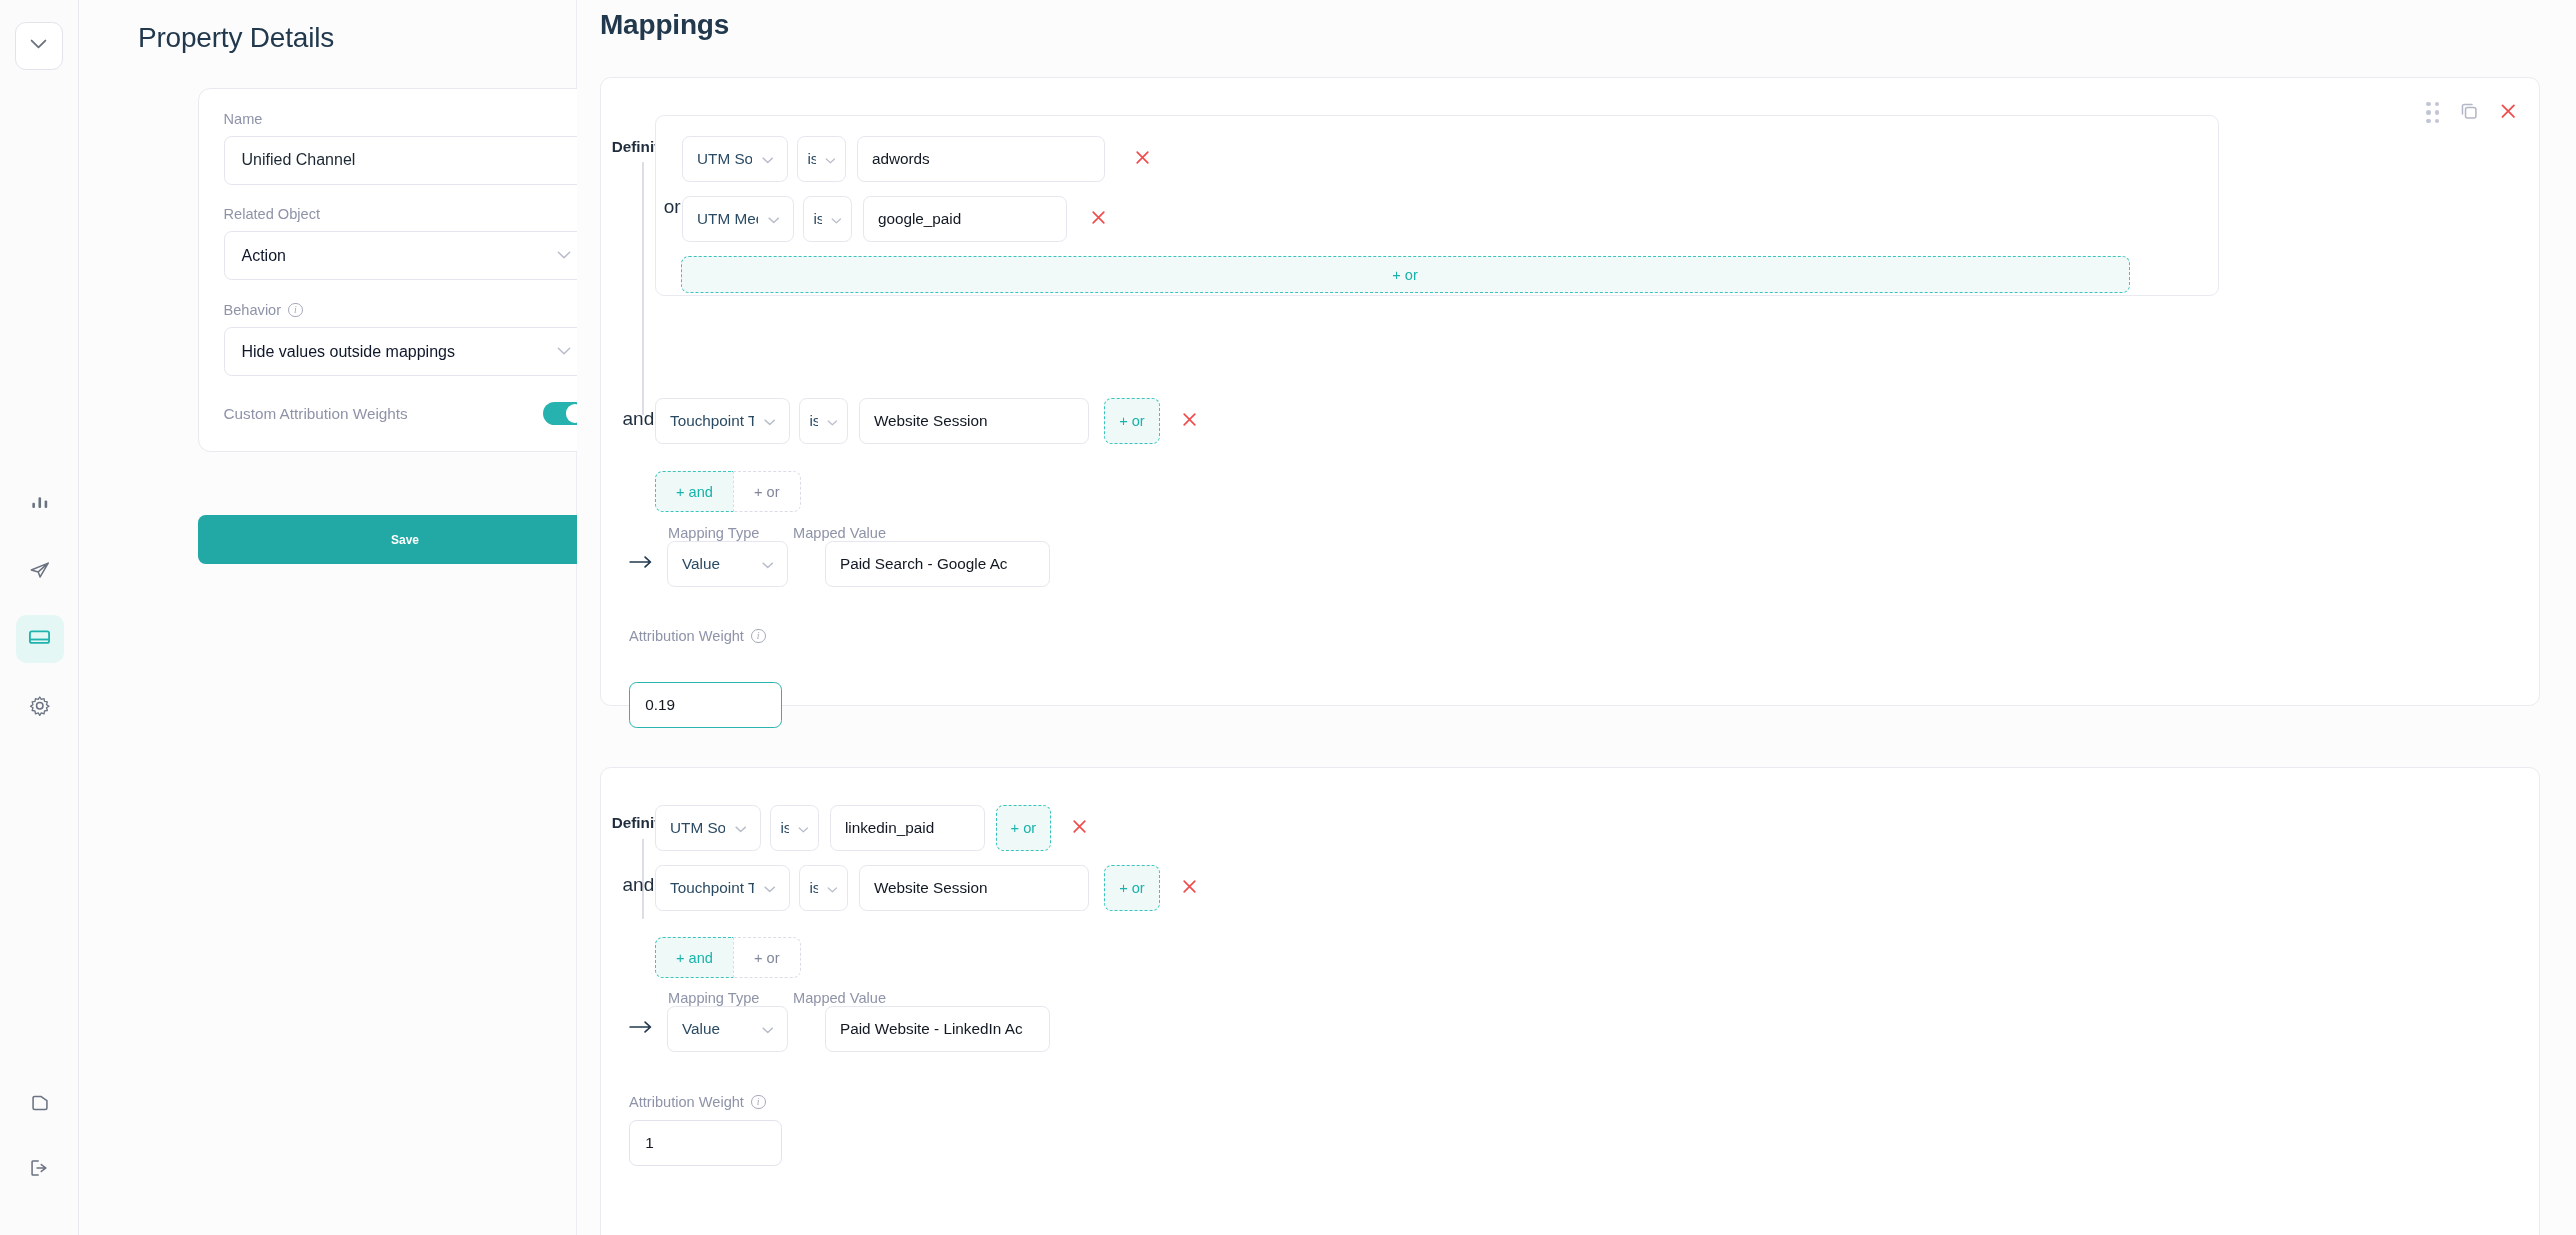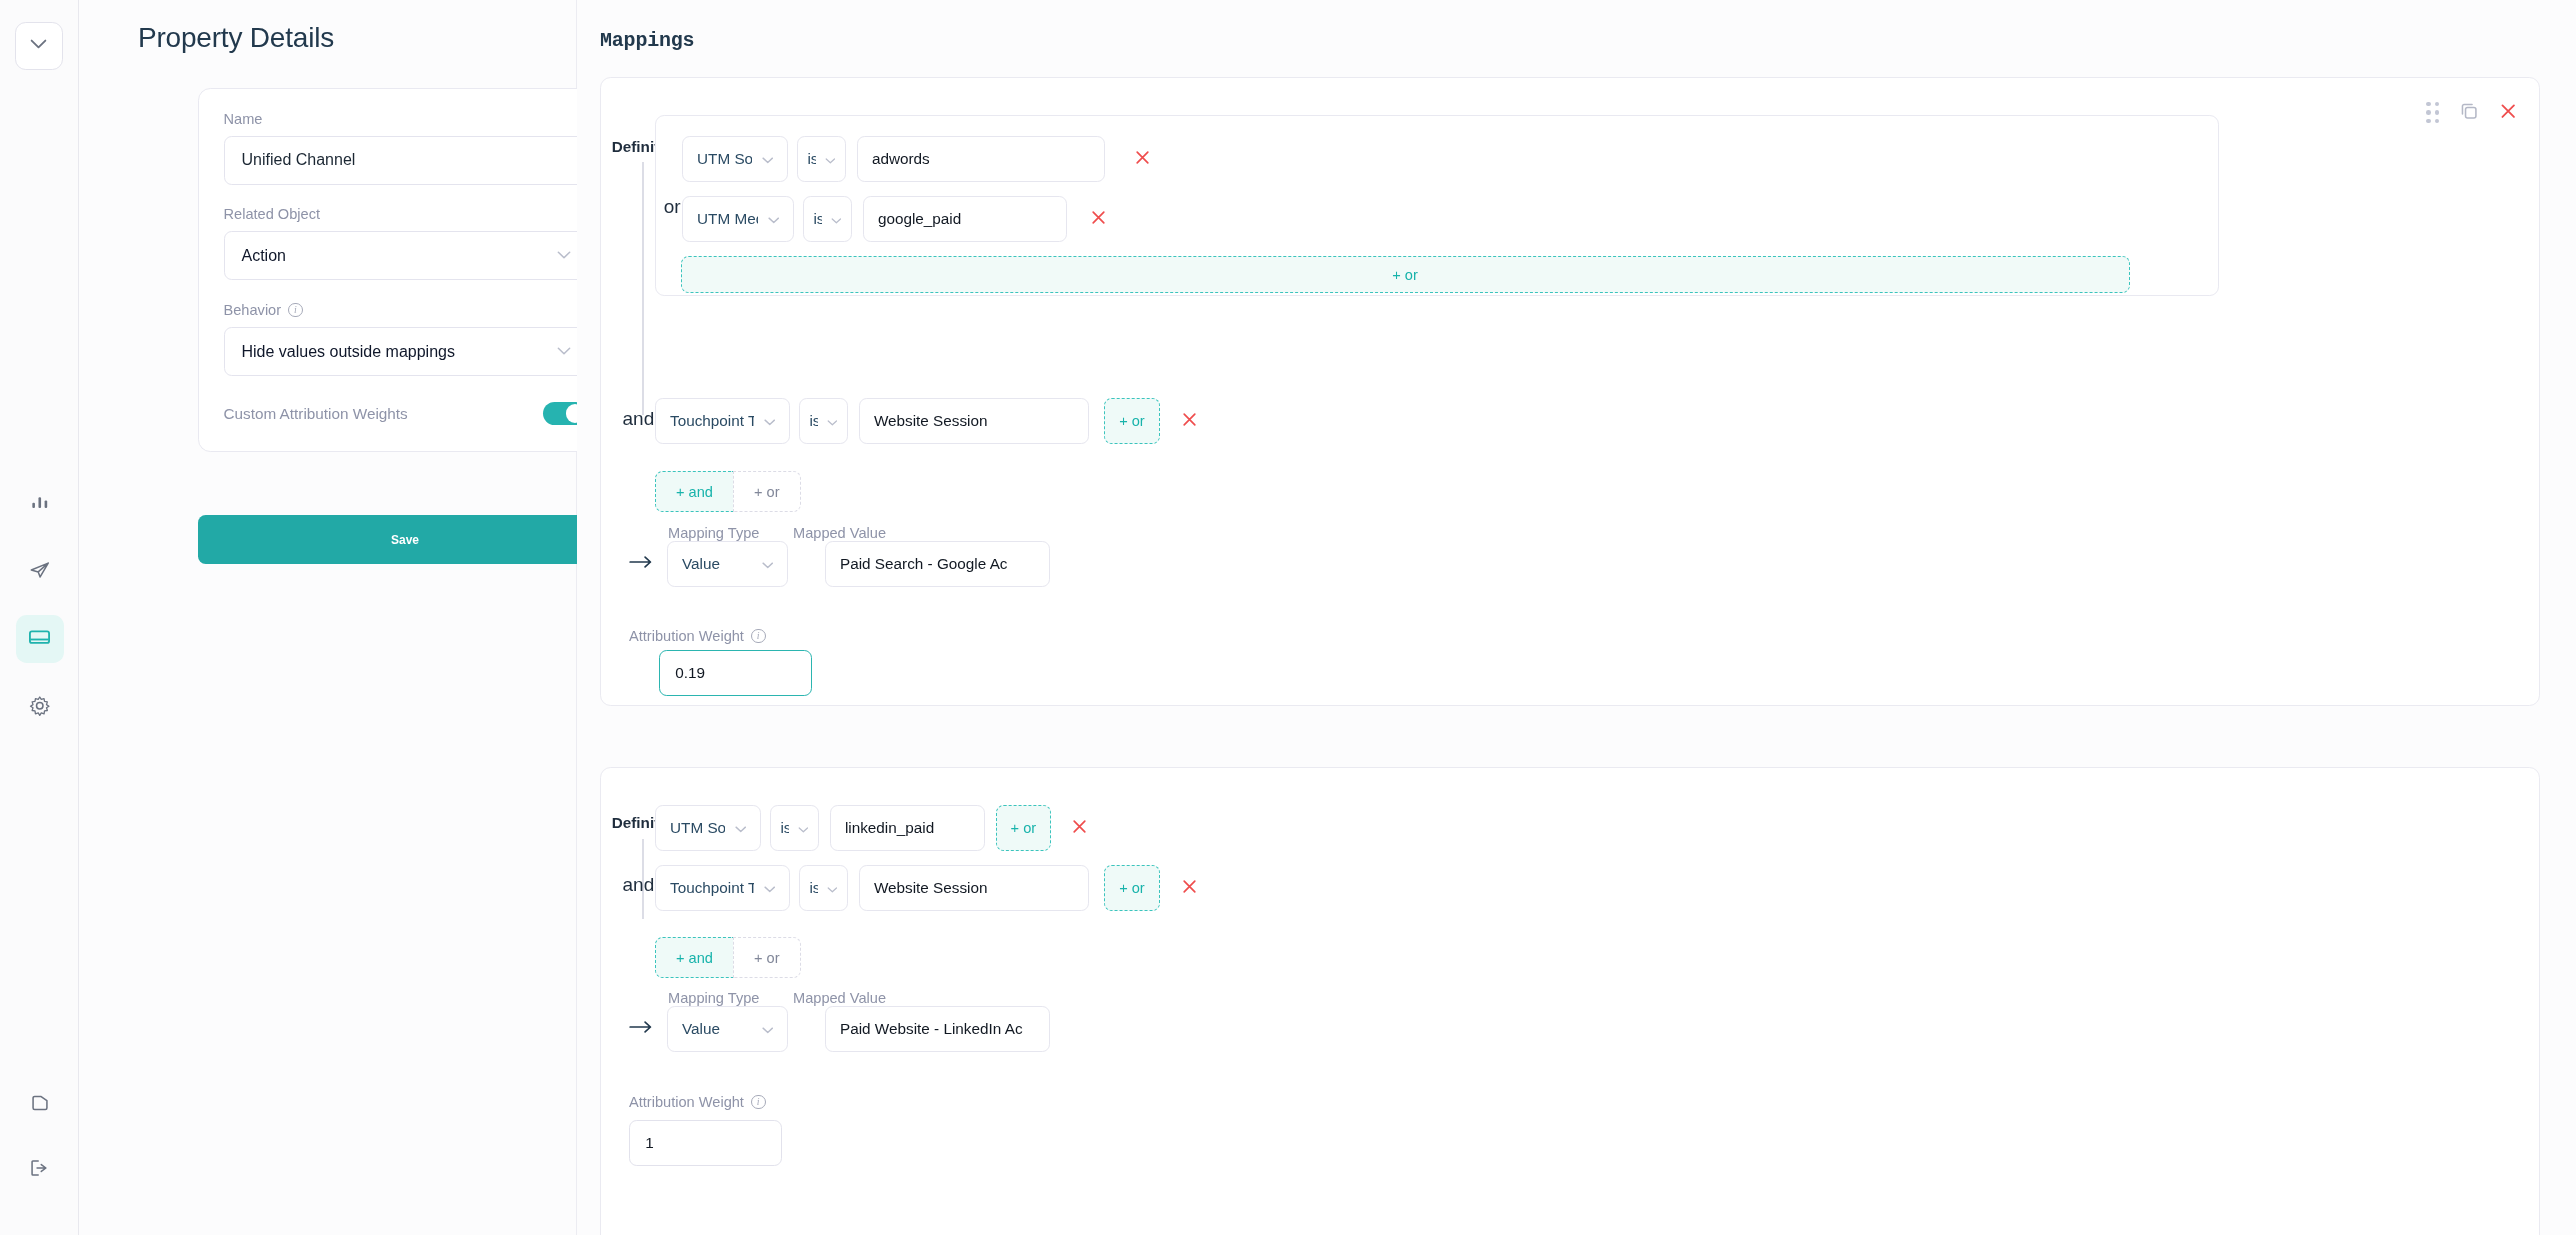--- a/index.html
+++ b/index.html
@@ -103,23 +103,22 @@
     display: flex; align-items: center; justify-content: center;
     cursor: pointer;
   }
 
   
   .main {
     flex: 1; height: 1236px; background: #fcfcfd;
     position: relative; overflow: hidden;
   }
   .main-title {
-    font-size: 20px; color: #22394d; padding: 29px 0 0 23px;
+    font-size: 28px; color: #22394d; padding: 9px 0 0 23px;
     letter-spacing: -0.2px;
-    font-family: Liberation Mono, monospace;
   }
   .mapping-card {
     position: absolute; left: 23px; width: 1940px;
     background: #ffffff;
     border: 0.8px solid #eaeaf1;
     border-radius: 10.7px;
   }
   #card-0 { top: 77px; height: 629px; }
   #card-1 { top: 767px; height: 491px; }
 
@@ -481,21 +480,21 @@
         </div>
         <div class="pill val" style="width:225px; margin-left:37px;">
           <span class="txt">Paid Search - Google Ac</span>
         </div>
       </div>
 
       <div class="weight-label" style="left:28px; top:550px;">
         <span>Attribution Weight</span>
         <span class="info-i">i</span>
       </div>
-      <div class="weight-inp focused" style="left:28px; top:572px;margin-left:30px;">0.19</div>
+      <div class="weight-inp focused" style="left:28px; top:604px;">0.19</div>
     </div>
 
     <div class="mapping-card" id="card-1">
 
       <div class="def-label" style="left:10.7px; top:46px;">Definition</div>
       <div class="conn-line" style="left:41px; top:71px; height:80px;"></div>
 
       <div class="row" style="left:54px; top:37px;">
         <div class="pill" style="width:106px;">
           <span class="txt">UTM Source</span>

